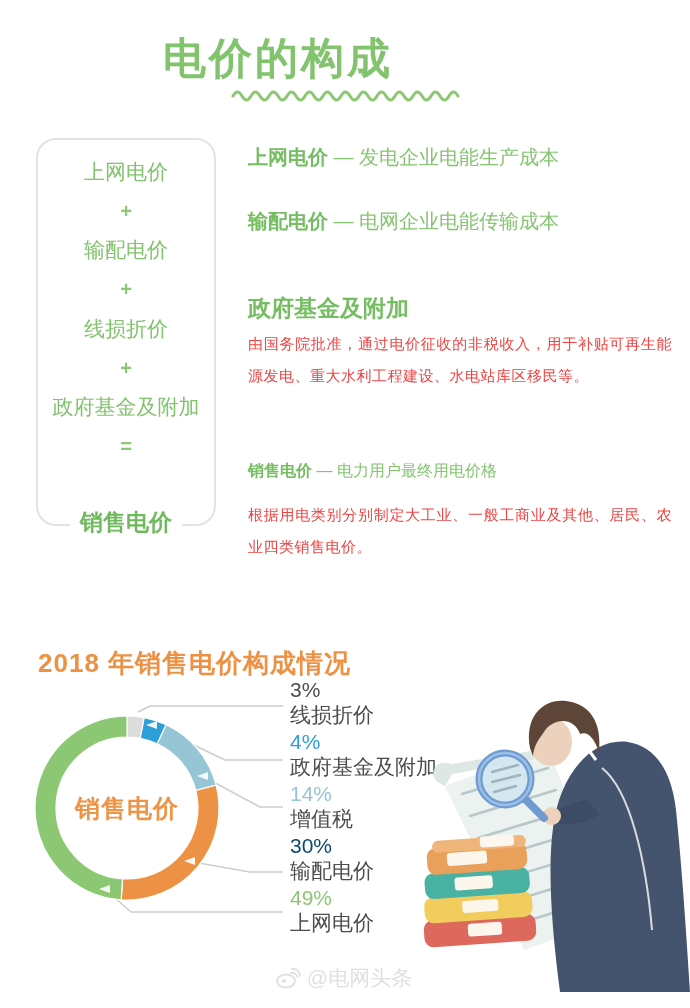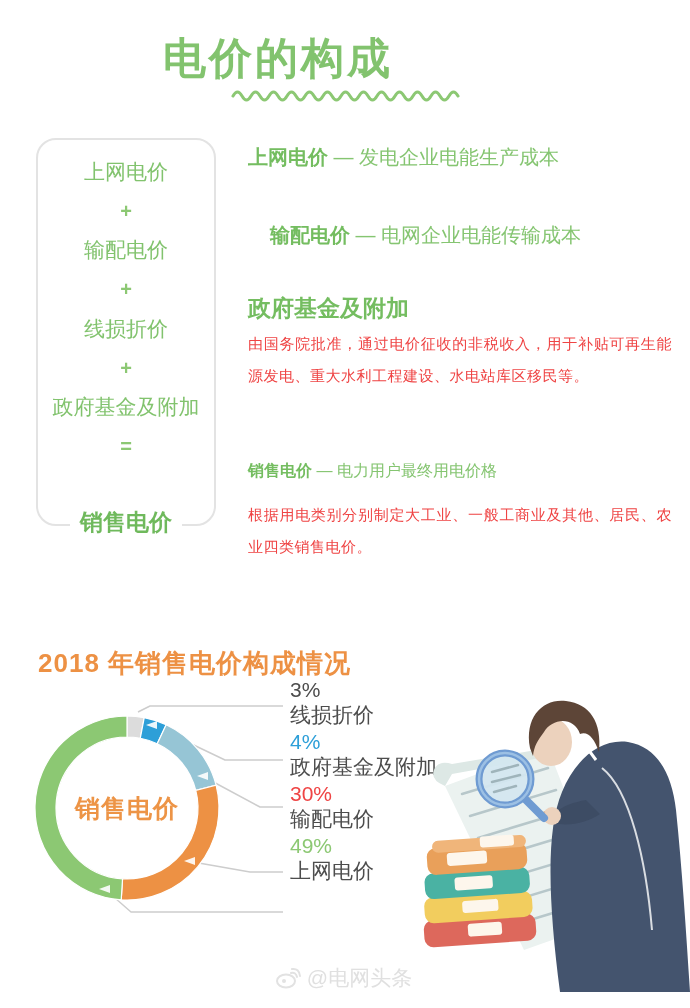--- a/index.html
+++ b/index.html
@@ -58,21 +58,21 @@
         <div class="f-term">线损折价</div>
         <div class="f-op">+</div>
         <div class="f-term">政府基金及附加</div>
         <div class="f-op">=</div>
       </div>
     <div id="formula-result">销售电价</div>
   </div>
 
   <div id="definitions">
       <div class="def-row" style="top: 144px;"><span class="term">上网电价</span><span> — 发电企业电能生产成本</span></div>
-      <div class="def-row" style="top: 222px; margin-left: 22px;"><span class="term">输配电价</span><span> — 电网企业电能传输成本</span></div>
+      <div class="def-row" style="top: 208px;"><span class="term">输配电价</span><span> — 电网企业电能传输成本</span></div>
     </div>
 
   <div class="sec-title" style="top:293px">政府基金及附加</div>
   <div class="body-text" style="top:328px">由国务院批准，通过电价征收的非税收入，用于补贴可再生能源发电、重大水利工程建设、水电站库区移民等。</div>
 
   <div class="def-row" style="top:461px;font-size:16px">
     <span class="term">销售电价</span>
     <span> </span><span>—</span><span> </span>
     <span>电力用户最终用电价格</span>
   </div>
@@ -107,21 +107,25 @@
   <div id="chart-labels">
       <div class="pct-item">
         <span class="pct-val" style="color: rgb(77, 77, 77);">3%</span>
         <span class="pct-name" style="color: rgb(77, 77, 77);">线损折价</span>
       </div>
       <div class="pct-item">
         <span class="pct-val" style="color: rgb(45, 159, 216);">4%</span>
         <span class="pct-name" style="color: rgb(77, 77, 77);">政府基金及附加</span>
       </div>
       <div class="pct-item">
-        <span class="pct-val" style="color: #ef4444;">30%</span>
+        <span class="pct-val" style="color: rgb(150, 197, 213);">14%</span>
+        <span class="pct-name" style="color: rgb(77, 77, 77);">增值税</span>
+      </div>
+      <div class="pct-item">
+        <span class="pct-val" style="color: #0c4a6e;">30%</span>
         <span class="pct-name" style="color: rgb(77, 77, 77);">输配电价</span>
       </div>
       <div class="pct-item">
         <span class="pct-val" style="color: rgb(140, 200, 115);">49%</span>
         <span class="pct-name" style="color: rgb(77, 77, 77);">上网电价</span>
       </div>
     </div>
 
   <svg id="illustration" width="292" height="330" viewBox="398 662 292 330">
 

